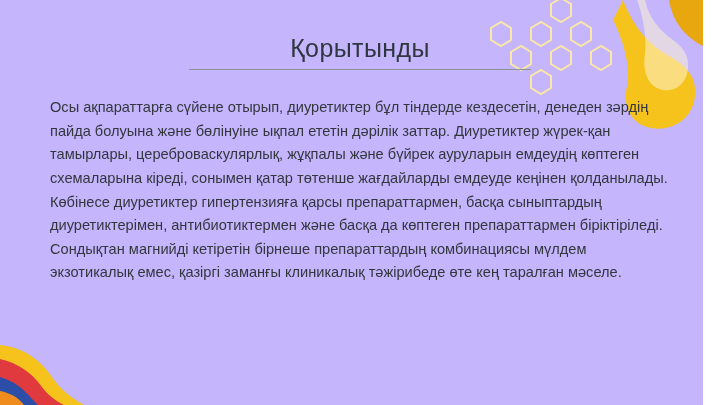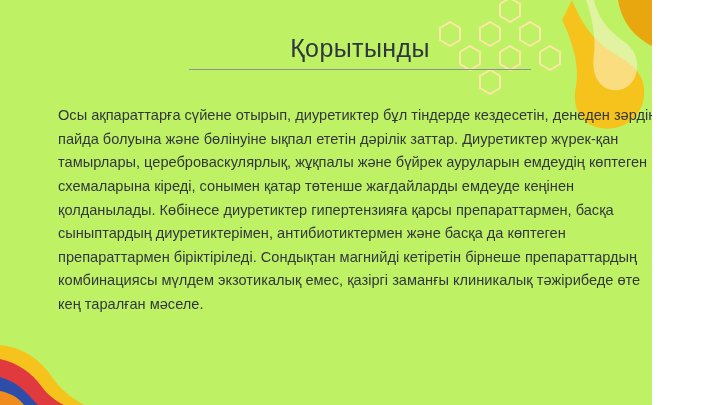--- a/index.html
+++ b/index.html
@@ -8,23 +8,23 @@
   }
   body {
     width: 720px;
     height: 405px;
     overflow: hidden;
     font-family: "Liberation Sans", sans-serif;
     background: #ffffff;
   }
   .slide {
     position: relative;
-    width: 652px;
+    width: 703px;
     height: 405px;
-    background: #bef264;
+    background: #c4b5fd;
     overflow: hidden;
   }
 
   
   .deco {
     position: absolute;
     pointer-events: none;
   }
   .deco-top-right {
     top: 0;
@@ -62,21 +62,21 @@
     position: absolute;
     top: 88px;
     left: 42px;
     width: 636px;
   }
   .body-text {
     font-size: 14.6px;
     line-height: 1.62;
     color: #33373d;
     text-align: left;
-    margin: 16px;
+    margin: 8px;
   }
 </style>
 </head>
 <body>
 
 <div class="slide">
 
   <svg class="deco deco-top-right" viewBox="0 0 230 150" xmlns="http://www.w3.org/2000/svg">
     <g fill="none" stroke="#fbe7a6" stroke-width="2">
       <polygon points="18,28 28,22 38,28 38,40 28,46 18,40"></polygon>

